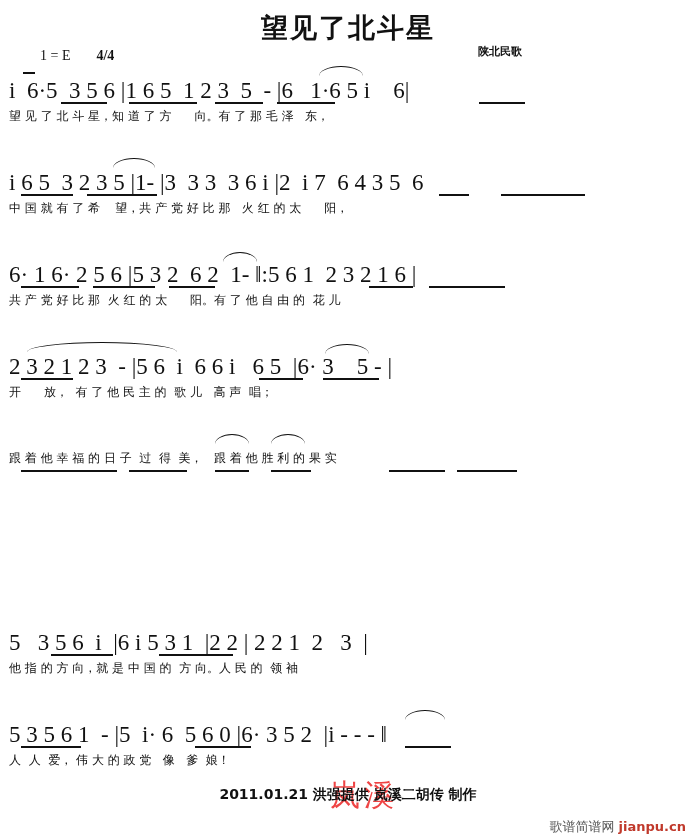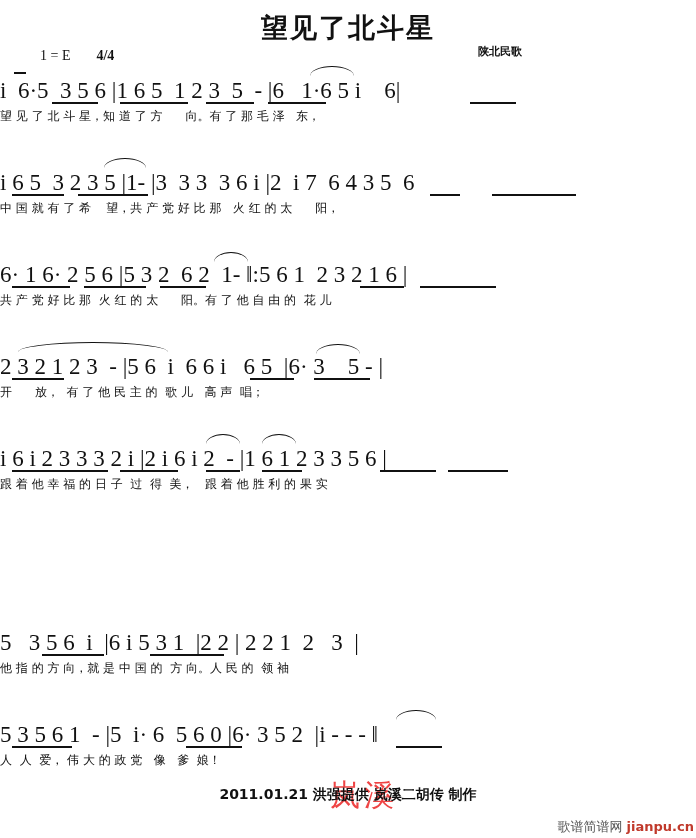--- a/index.html
+++ b/index.html
@@ -25,21 +25,21 @@
     font-size:11px;font-weight:bold;
     font-family:"DejaVu Sans", sans-serif;
   }
   .keyline{
     position:absolute;top:48px;left:40px;
     font-size:14px;font-family:"Liberation Serif", serif;
   }
   .keyline .meter{margin-left:26px;font-weight:bold;}
 
   
-  .system{position:absolute;left:0;width:680px;}
+  .system{position:absolute;left:9px;width:680px;}
   .notes{
     font-family:"Liberation Serif", serif;
     font-size:23px;
     line-height:26px;
     white-space:pre;
     letter-spacing:0px;
   }
   .lyrics{
     font-family:"DejaVu Sans", sans-serif;
     font-size:12px;
@@ -54,21 +54,21 @@
 
   .footer{
     position:absolute;left:0;bottom:34px;width:696px;
     text-align:center;
     font-family:"DejaVu Sans", sans-serif;
     font-size:14px;font-weight:bold;
     color:#111;
   }
   .watermark{
     position:absolute;left:0;bottom:2px;width:696px;
-    text-align:right;padding-right:2px;
+    text-align:right;padding-right:10px;
     box-sizing:border-box;
     font-family:"DejaVu Sans", sans-serif;
     font-size:13px;
     color:#555;
   }
   .watermark .site{color:#c0392b;font-weight:bold;}
   .ghost{
     position:absolute;left:330px;bottom:22px;
     font-family:"DejaVu Sans", sans-serif;
     font-size:30px;
@@ -126,21 +126,20 @@
     <div class="notes">2 3 2 1 2 3  - |5 6  i  6 6 i   6 5  |6· 3    5 - |</div>
     <div class="slur" style="left:18px;top:-12px;width:150px;"></div>
     <div class="beam" style="left:12px;top:24px;width:52px;"></div>
     <div class="beam" style="left:250px;top:24px;width:44px;"></div>
     <div class="beam" style="left:314px;top:24px;width:56px;"></div>
     <div class="slur" style="left:316px;top:-10px;width:44px;"></div>
     <div class="lyrics">开      放，  有 了 他 民 主 的  歌 儿   高 声  唱；</div>
   </div>
 
   <div class="system" style="top:446px;">
-    <div class="notes">i 6 i 2 3 3 3 2 i |2 i 6 i 2  - |1 6 1 2 3 3 5 6 |</div>
     <div class="beam" style="left:12px;top:24px;width:96px;"></div>
     <div class="beam" style="left:120px;top:24px;width:58px;"></div>
     <div class="slur" style="left:206px;top:-12px;width:34px;"></div>
     <div class="slur" style="left:262px;top:-12px;width:34px;"></div>
     <div class="beam" style="left:206px;top:24px;width:34px;"></div>
     <div class="beam" style="left:262px;top:24px;width:40px;"></div>
     <div class="beam" style="left:380px;top:24px;width:56px;"></div>
     <div class="beam" style="left:448px;top:24px;width:60px;"></div>
     <div class="lyrics">跟 着 他 幸 福 的 日 子  过  得  美，   跟 着 他 胜 利 的 果 实</div>
   </div>

